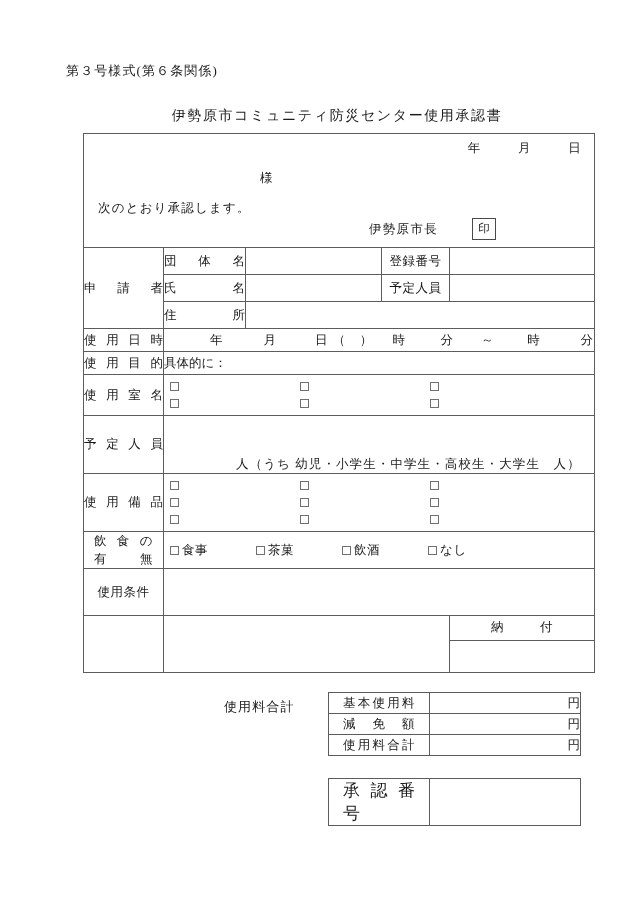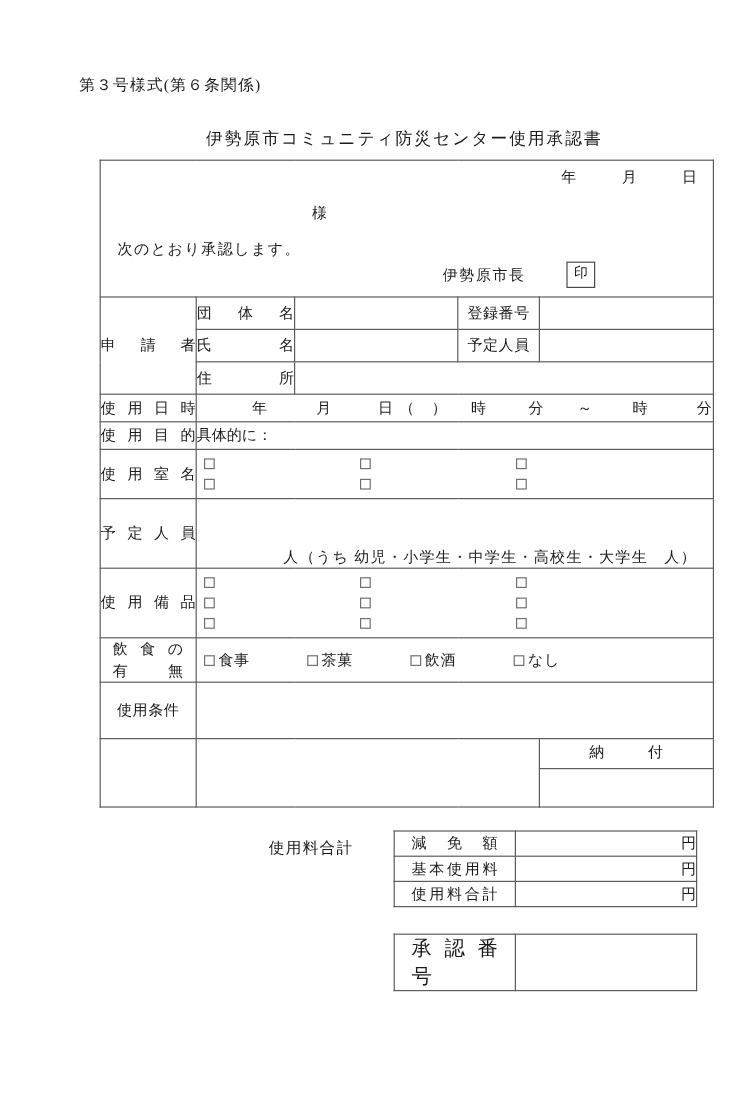--- a/index.html
+++ b/index.html
@@ -518,29 +518,29 @@
 
     </tbody>
   </table>
 
   <div class="fee-label">使用料合計</div>
 
   <table class="fee-table">
     <tbody>
       <tr>
         <td class="fee-name">
-          <i>減 免 額</i>
+          <i>基本使用料</i>
         </td>
         <td class="fee-val">
           <span></span><span>円</span>
         </td>
       </tr>
       <tr>
         <td class="fee-name">
-          <i>基本使用料</i>
+          <i>減 免 額</i>
         </td>
         <td class="fee-val">
           <span></span><span>円</span>
         </td>
       </tr>
       <tr>
         <td class="fee-name">
           <i>使用料合計</i>
         </td>
         <td class="fee-val">

